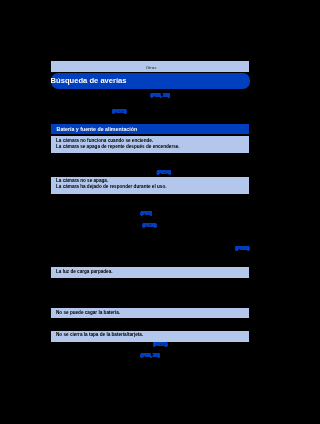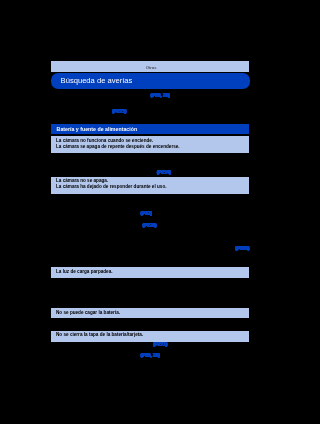--- a/index.html
+++ b/index.html
@@ -2,21 +2,21 @@
 <html><head>
 <meta charset="utf-8">
 <title>Busqueda de averias</title>
 <style>
   html,body{margin:0;padding:0;background:#000000;width:300px;height:424px;overflow:hidden;}
   body{font-family:"Liberation Sans",sans-serif;}
   .page{position:absolute;left:0;top:0;width:300px;height:424px;background:#000000;}
   .chapter-tab{position:absolute;left:51px;top:61px;width:198px;height:10.6px;background:#b3c6eb;}
   .chapter-tab-label{position:absolute;left:2px;right:0;top:4.2px;text-align:center;font-size:4.4px;color:#1c1c1c;}
   .page-title{position:absolute;left:50.6px;top:73.2px;width:199.2px;height:15.5px;background:#003fbe;border-radius:7.2px;}
-  .page-title-text{position:absolute;left:10px;top:3.2px;font-size:7.6px;font-weight:normal;color:#ffffff;}
+  .page-title-text{position:absolute;left:0;top:3.2px;font-size:7.6px;font-weight:bold;color:#ffffff;}
   .section-bar{position:absolute;left:51px;width:198px;height:9.7px;background:#003fbe;}
   .section-bar-text{position:absolute;left:5.6px;top:1.8px;font-size:5.25px;font-weight:bold;color:#ffffff;}
   .symptom-box{position:absolute;left:51px;width:198px;background:#b3c6eb;overflow:hidden;}
   .symptom-line{margin:0;font-size:4.63px;font-weight:bold;color:#000000;line-height:5.8px;padding-left:5px;white-space:nowrap;}
   .body-line{position:absolute;font-size:4.63px;color:#000000;white-space:nowrap;line-height:5.8px;}
   .pageref{position:absolute;color:#0040bf;font-size:4.63px;font-weight:bold;white-space:nowrap;
     text-shadow:0.4px 0 #0040bf,-0.4px 0 #0040bf,0 0.4px #0040bf,0 -0.4px #0040bf,0.4px 0.4px #0040bf,-0.4px -0.4px #0040bf,0.4px -0.4px #0040bf,-0.4px 0.4px #0040bf;}
 </style>
 </head>
 <body>

